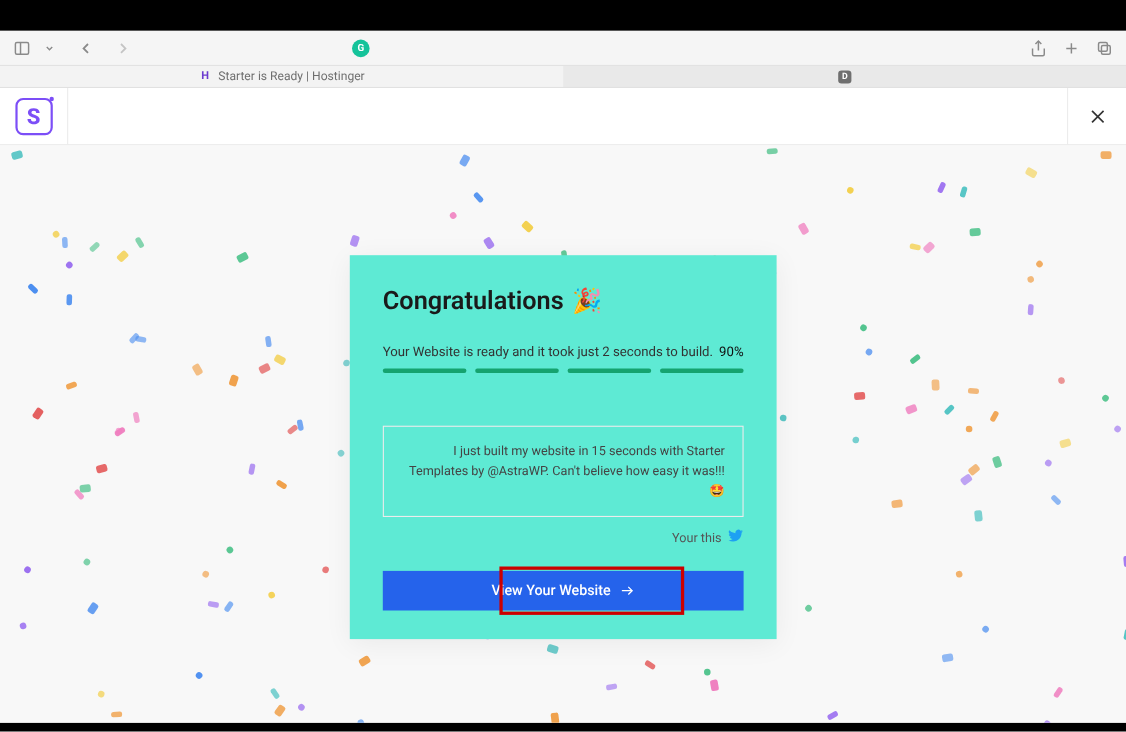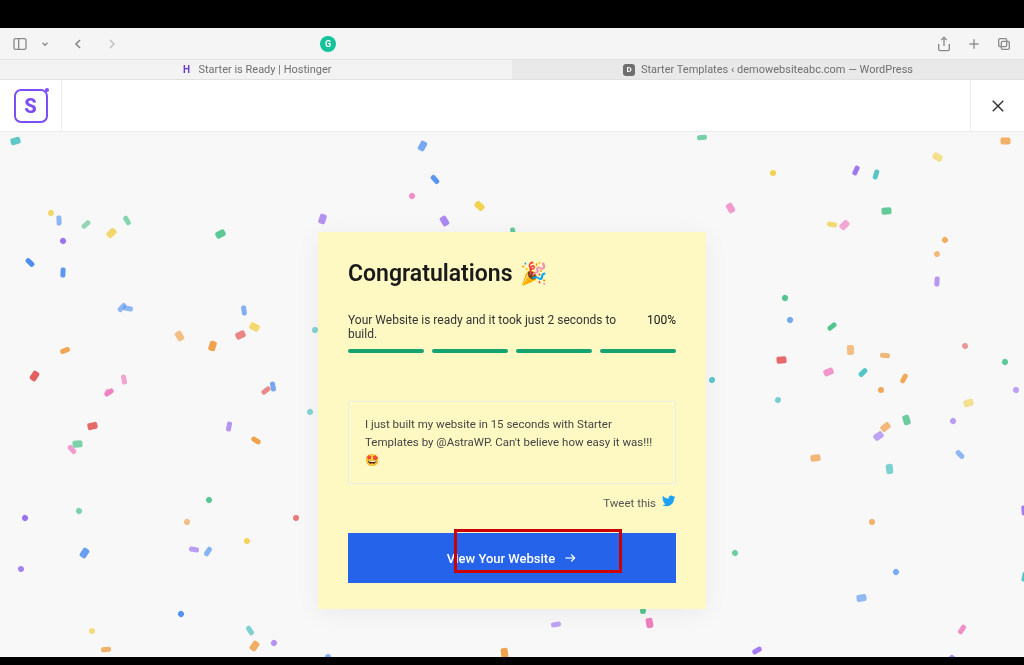--- a/index.html
+++ b/index.html
@@ -84,45 +84,45 @@
 
   
   .confetti { position:absolute; border-radius:2px; }
   .cf-a { width:7px; height:10px; }
   .cf-b { width:6px; height:6px; border-radius:50%; }
   .cf-c { width:10px; height:5px; }
 
   
   .card {
     position:absolute; left:50%; top:100px; transform:translateX(-50%);
-    width:388px; background:#fef9c3; box-shadow:0 4px 24px rgba(0,0,0,.06);
+    width:388px; background:#5eead4; box-shadow:0 4px 24px rgba(0,0,0,.06);
     padding:28px 30px 26px 30px;
   }
   .card h1 { font-size:23px; font-weight:600; color:#1a1a1a; display:flex; align-items:center; gap:8px; }
   .party { font-size:22px; }
   .status-row { margin-top:26px; display:flex; justify-content:space-between; font-size:12px; color:#333; }
   .pct { color:#111; }
   .progress {
     margin-top:8px; display:flex; gap:8px;
   }
   .progress .seg { height:4px; flex:1; background:#15a36f; border-radius:2px; }
 
   .tweet-box {
     margin-top:48px; border:1px solid #ececec; padding:14px 16px;
-    font-size:11.5px; color:#444; text-align:left; line-height:1.55;
+    font-size:11.5px; color:#444; text-align:right; line-height:1.55;
   }
   .tweet-row {
     margin-top:10px; text-align:right; font-size:11.5px; color:#555;
     display:flex; justify-content:flex-end; align-items:center; gap:6px;
   }
   .tw-bird { color:#1da1f2; }
 
   .cta-wrap { margin-top:22px; position:relative; }
   .cta-btn {
-    display:flex; width:100%; height:50px; background:#2563eb;
+    display:flex; width:100%; height:36px; background:#2563eb;
     align-items:center; justify-content:center; color:#fff;
     font-size:13px; font-weight:500; gap:8px; border:none; cursor:pointer;
   }
   .cta-btn svg { width:14px; height:14px; }
   .highlight-box {
     position:absolute; top:-4px; left:106px; width:168px; height:44px;
     border:3px solid #cc0000; pointer-events:none;
   }
 
 </style>
@@ -187,21 +187,20 @@
 
 <div class="tab-strip">
   <div class="tab active">
     <span class="favicon fav-h">H</span>
     <span>Starter is Ready | Hostinger</span>
   </div>
   <div class="tab">
     <span class="favicon">
         <span class="fav-d">D</span>
       </span>
-    <span>Starter Templates ‹ demowebsiteabc.com — WordPress</span>
   </div>
 </div>
 
 <div class="app-header">
   <div class="logo-wrap">
     <div class="logo-s">
         <span>S</span>
       </div>
   </div>
   <div class="close-wrap">
@@ -368,34 +367,34 @@
     </div>
 
   <div class="card">
     <h1>
       <span>Congratulations</span>
       <span class="party">🎉</span>
     </h1>
 
     <div class="status-row">
       <span>Your Website is ready and it took just 2 seconds to build.</span>
-      <span class="pct">100%</span>
+      <span class="pct">90%</span>
     </div>
     <div class="progress">
       <div class="seg"></div>
       <div class="seg"></div>
       <div class="seg"></div>
       <div class="seg"></div>
     </div>
 
     <div class="tweet-box">
       <span>I just built my website in 15 seconds with Starter Templates by @AstraWP. Can't believe how easy it was!!! 🤩</span>
     </div>
     <div class="tweet-row">
-      <span>Tweet this</span>
+      <span>Your this</span>
       <span class="tw-bird">
         <svg width="14" height="14" viewBox="0 0 24 24" fill="currentColor">
             <path d="M23 4.9a9.4 9.4 0 0 1-2.7.7 4.7 4.7 0 0 0 2-2.6 9.3 9.3 0 0 1-3 1.1 4.6 4.6 0 0 0-7.9 4.2A13.1 13.1 0 0 1 1.6 3.6a4.6 4.6 0 0 0 1.4 6.2 4.6 4.6 0 0 1-2.1-.6v.1a4.6 4.6 0 0 0 3.7 4.5 4.7 4.7 0 0 1-2.1.1 4.6 4.6 0 0 0 4.3 3.2A9.3 9.3 0 0 1 .5 19a13.1 13.1 0 0 0 7.1 2.1c8.5 0 13.2-7.1 13.2-13.2v-.6A9.4 9.4 0 0 0 23 4.9z"></path>
           </svg>
       </span>
     </div>
 
     <div class="cta-wrap">
       <button class="cta-btn">
         <span>View Your Website</span>

